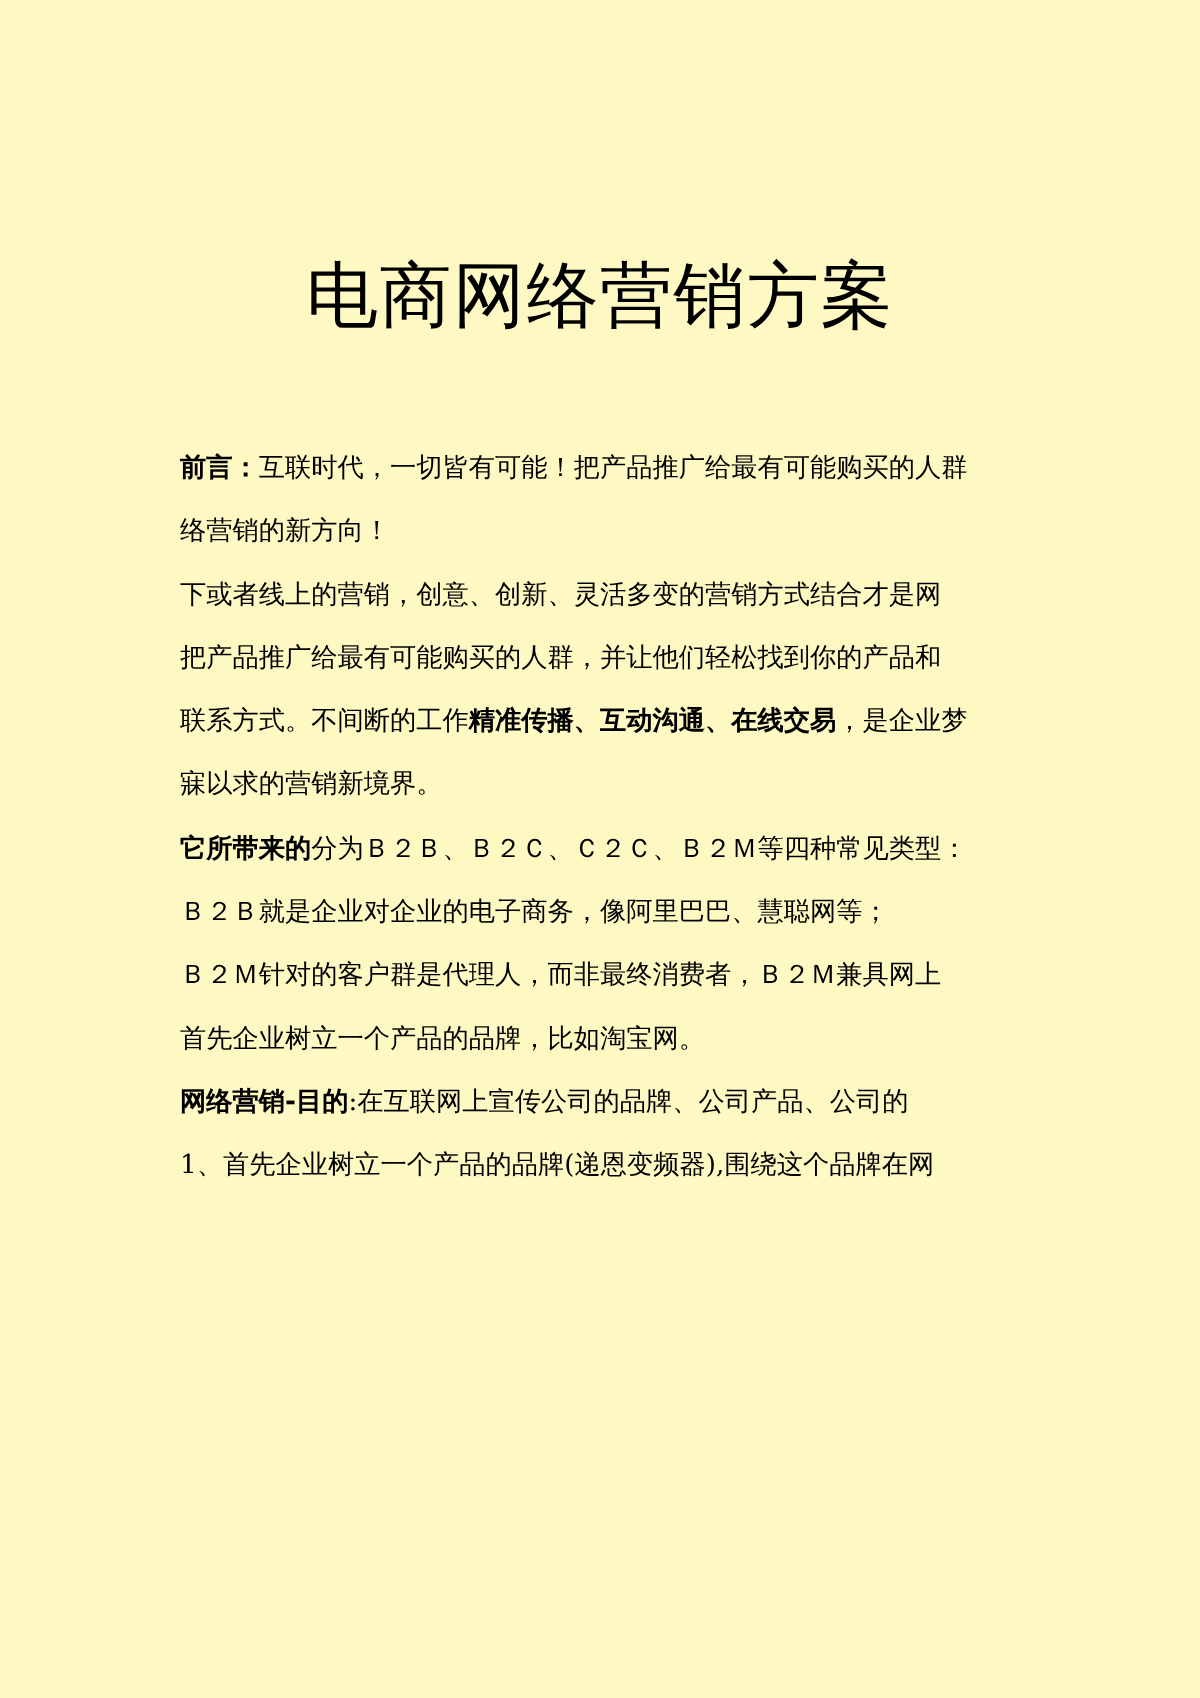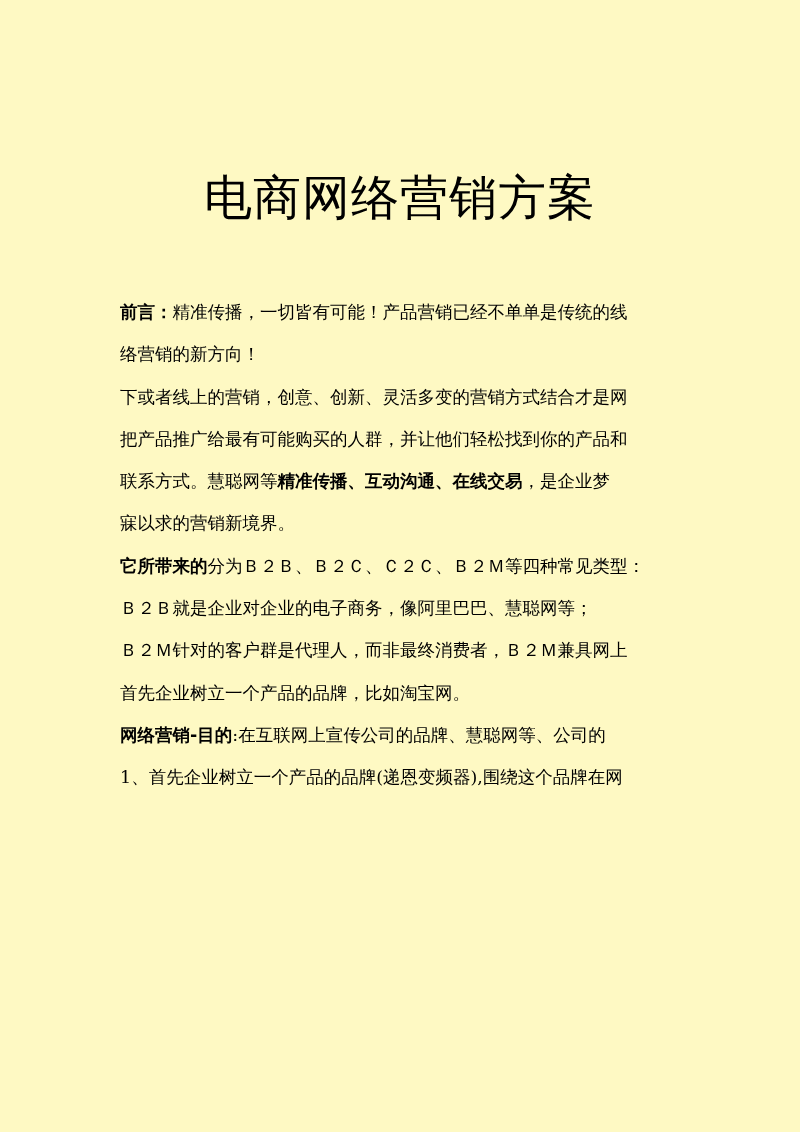--- a/index.html
+++ b/index.html
@@ -48,39 +48,39 @@
     }
     .b { font-weight: bold; font-family: "DejaVu Sans", "Liberation Sans", sans-serif; }
   </style>
 </head>
 <body>
 
 <div class="page">
   <h1 class="title">电商网络营销方案</h1>
   <div class="body" id="doc-body">
       <div>
-        <div class="line"><span class="b">前言：</span><span>精准传播，一切皆有可能！产品营销已经不单单是传统的线</span></div>
+        <div class="line"><span class="b">前言：</span><span>互联时代，一切皆有可能！把产品推广给最有可能购买的人群</span></div>
         <div class="line"><span>络营销的新方向！</span></div>
         <div class="line"><span>下或者线上的营销，创意、创新、灵活多变的营销方式结合才是网</span></div>
       </div>
       <div>
         <div class="line"><span>把产品推广给最有可能购买的人群，并让他们轻松找到你的产品和</span></div>
-        <div class="line"><span>联系方式。慧聪网等</span><span class="b">精准传播、互动沟通、在线交易</span><span>，是企业梦</span></div>
+        <div class="line"><span>联系方式。不间断的工作</span><span class="b">精准传播、互动沟通、在线交易</span><span>，是企业梦</span></div>
         <div class="line"><span>寐以求的营销新境界。</span></div>
       </div>
       <div>
         <div class="line"><span class="b">它所带来的</span><span>分为Ｂ２Ｂ、Ｂ２Ｃ、Ｃ２Ｃ、Ｂ２Ｍ等四种常见类型：</span></div>
       </div>
       <div>
         <div class="line"><span>Ｂ２Ｂ就是企业对企业的电子商务，像阿里巴巴、慧聪网等；</span></div>
       </div>
       <div>
         <div class="line"><span>Ｂ２Ｍ针对的客户群是代理人，而非最终消费者，Ｂ２Ｍ兼具网上</span></div>
         <div class="line"><span>首先企业树立一个产品的品牌，比如淘宝网。</span></div>
       </div>
       <div>
-        <div class="line"><span class="b">网络营销-目的</span><span>:在互联网上宣传公司的品牌、慧聪网等、公司的</span></div>
+        <div class="line"><span class="b">网络营销-目的</span><span>:在互联网上宣传公司的品牌、公司产品、公司的</span></div>
       </div>
       <div>
         <div class="line"><span>1、首先企业树立一个产品的品牌(递恩变频器),围绕这个品牌在网</span></div>
       </div>
     </div>
 </div>
 
 </body></html>

